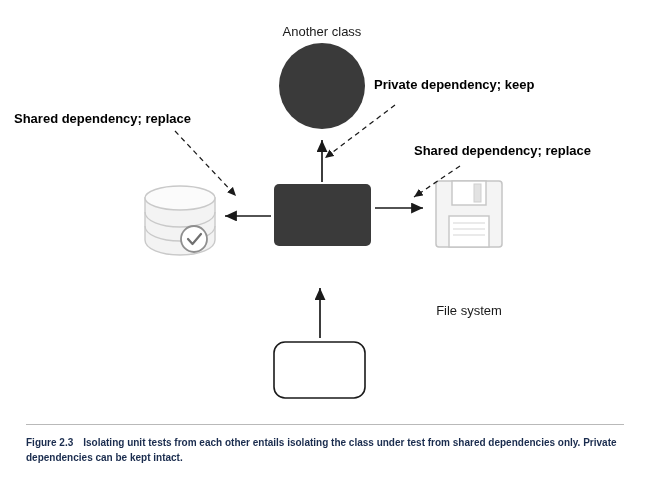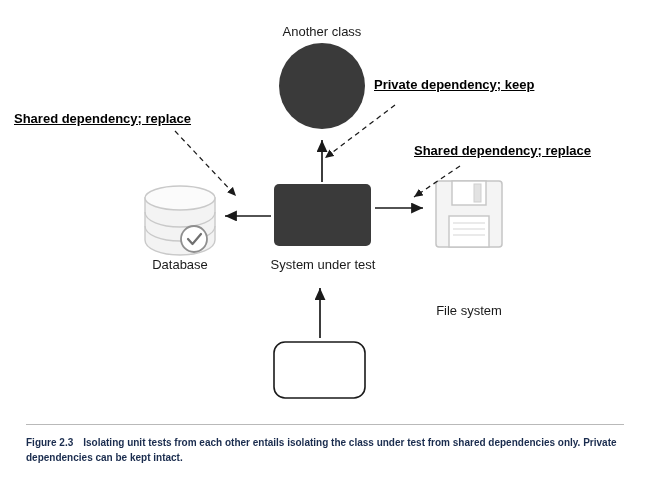--- a/index.html
+++ b/index.html
@@ -33,21 +33,20 @@
     color: #1a1a1a;
     text-align: center;
     white-space: nowrap;
   }
   .annot {
     position: absolute;
     font-size: 13px;
     font-weight: bold;
     color: #000000;
     white-space: nowrap;
-    text-decoration: underline;
   }
   .caption {
     position: absolute;
     left: 26px;
     top: 436px;
     width: 600px;
     font-size: 10px;
     font-weight: bold;
     color: #1a2c4e;
     line-height: 1.45;
@@ -108,22 +107,20 @@
     <line x1="271" y1="216" x2="225" y2="216" stroke="#1a1a1a" stroke-width="1.7" marker-end="url(#arrowSolid)"></line>
     <line x1="375" y1="208" x2="423" y2="208" stroke="#1a1a1a" stroke-width="1.7" marker-end="url(#arrowSolid)"></line>
     <line x1="320" y1="338" x2="320" y2="288" stroke="#1a1a1a" stroke-width="1.7" marker-end="url(#arrowSolid)"></line>
 
     <line x1="175" y1="131" x2="236" y2="196" stroke="#1a1a1a" stroke-width="1.25" stroke-dasharray="5,4" marker-end="url(#arrowThin)"></line>
     <line x1="395" y1="105" x2="325" y2="158" stroke="#1a1a1a" stroke-width="1.25" stroke-dasharray="5,4" marker-end="url(#arrowThin)"></line>
     <line x1="460" y1="166" x2="414" y2="197" stroke="#1a1a1a" stroke-width="1.25" stroke-dasharray="5,4" marker-end="url(#arrowThin)"></line>
   </svg>
 
   <div class="node-label" style="left:252px; top:24px; width:140px;">Another class</div>
-  <div class="node-label" style="left:120px; top:257px; width:120px;">Database</div>
-  <div class="node-label" style="left:250px; top:257px; width:146px;">System under test</div>
   <div class="node-label" style="left:412px; top:257px; width:114px;margin-top:46px;">File system</div>
 
   <div class="annot" style="left:14px; top:111px;">Shared dependency; replace</div>
   <div class="annot" style="left:374px; top:77px;">Private dependency; keep</div>
   <div class="annot" style="left:414px; top:143px;">Shared dependency; replace</div>
 
   <div class="rule"></div>
 
   <div class="caption">
     <span class="fig-num">Figure 2.3</span><span>Isolating unit tests from each other entails isolating the class under test from shared dependencies only. Private dependencies can be kept intact.</span>

